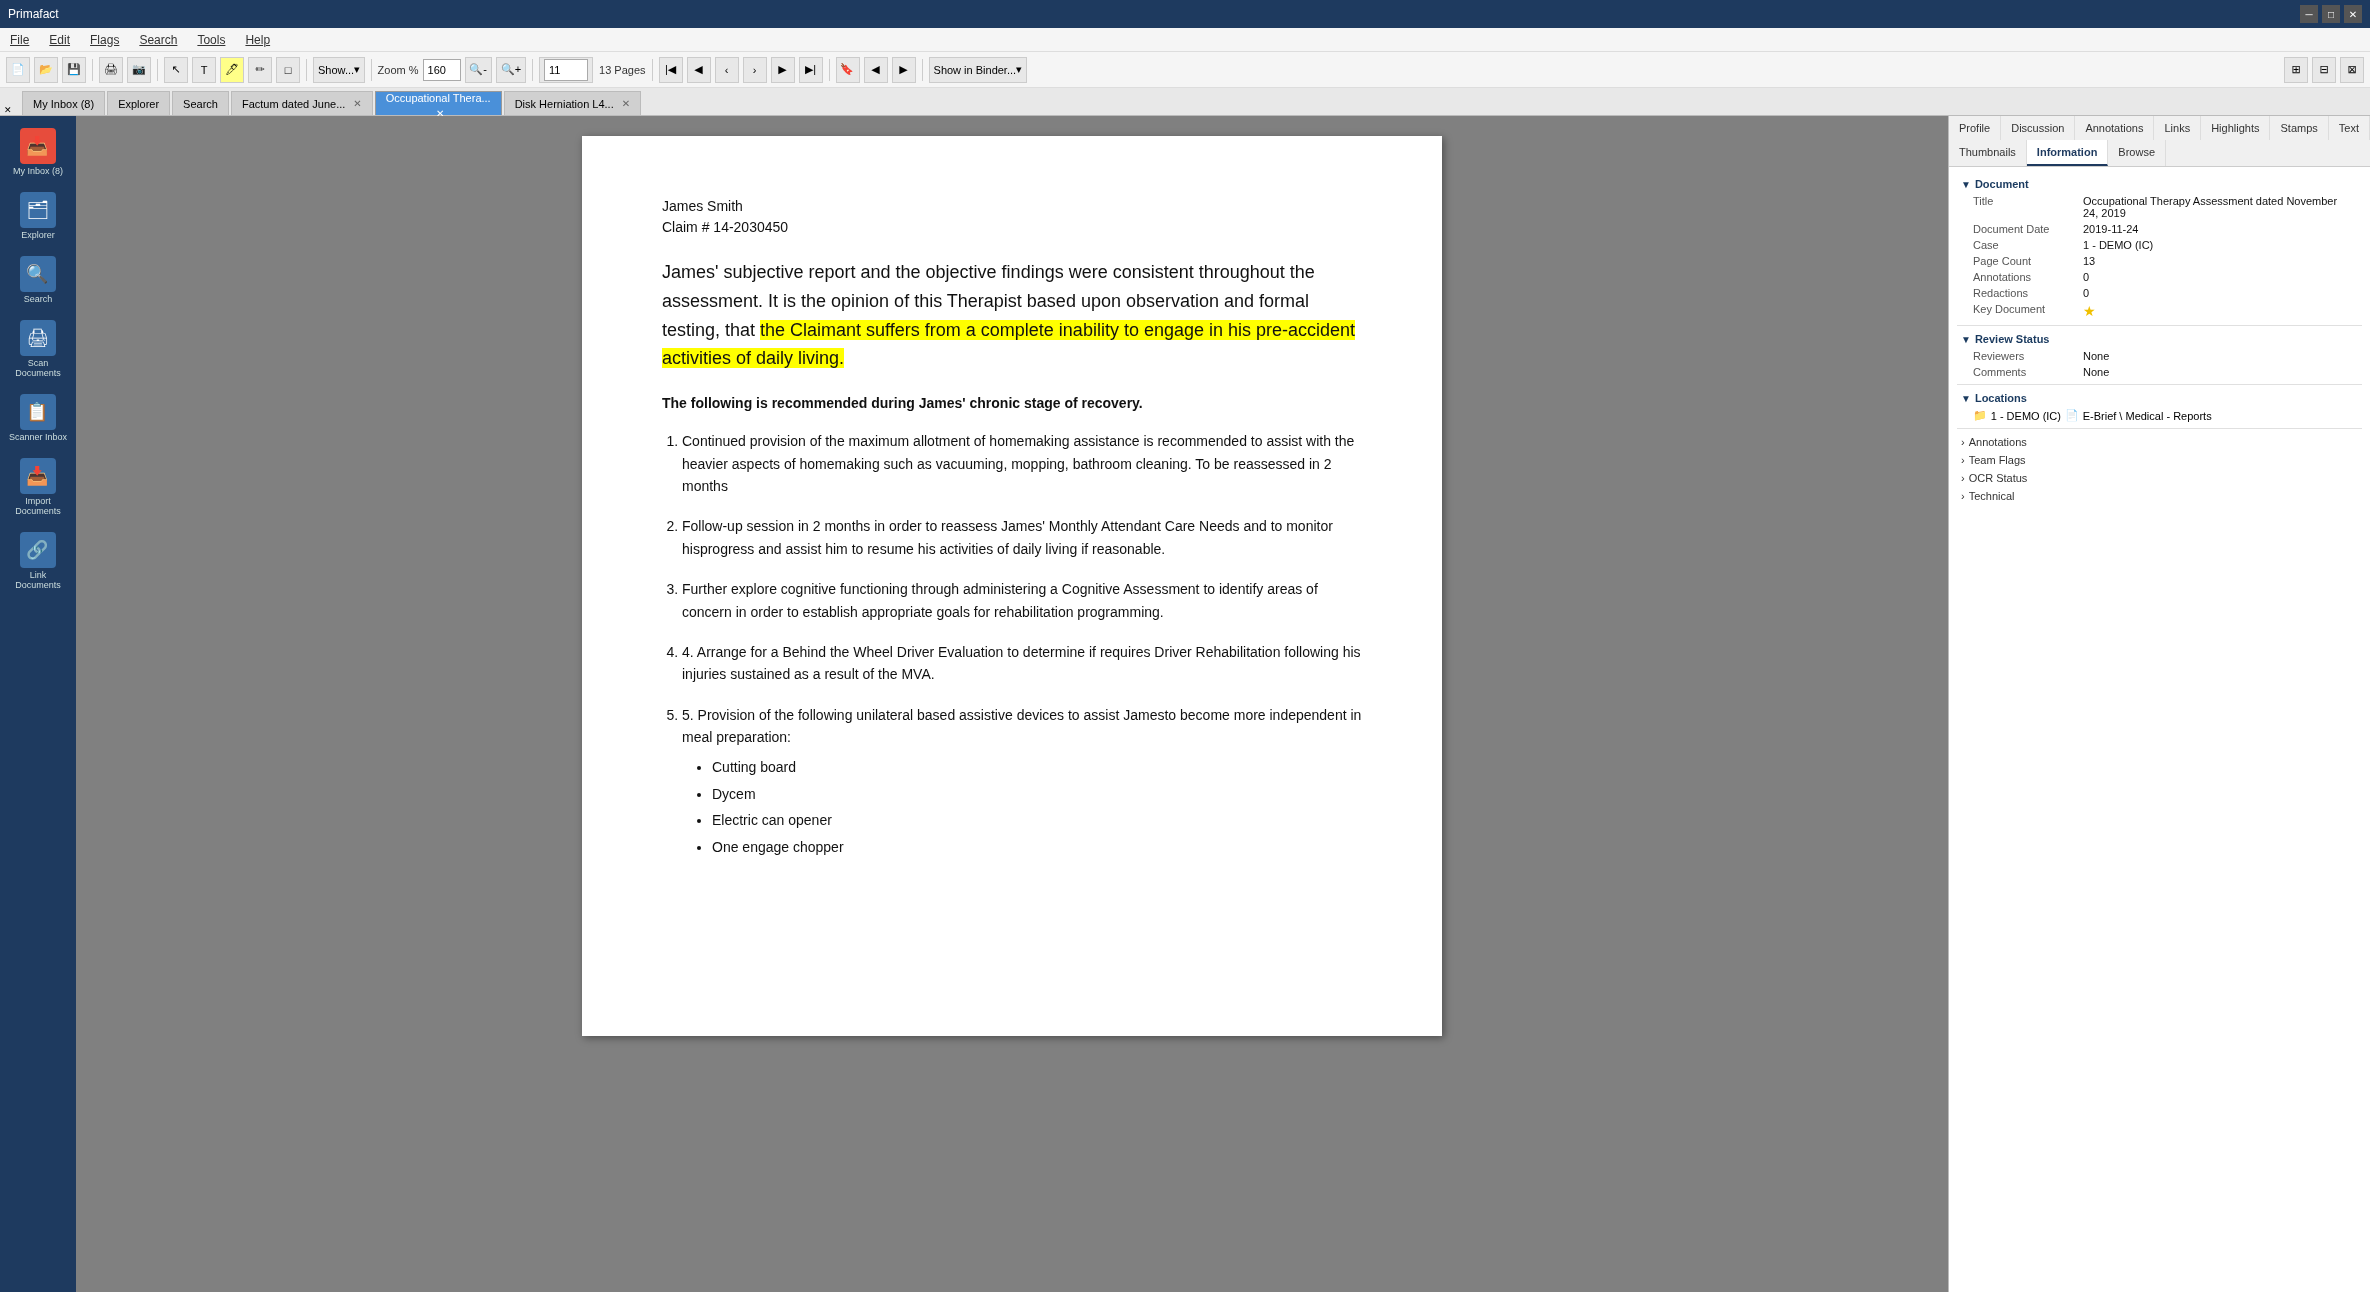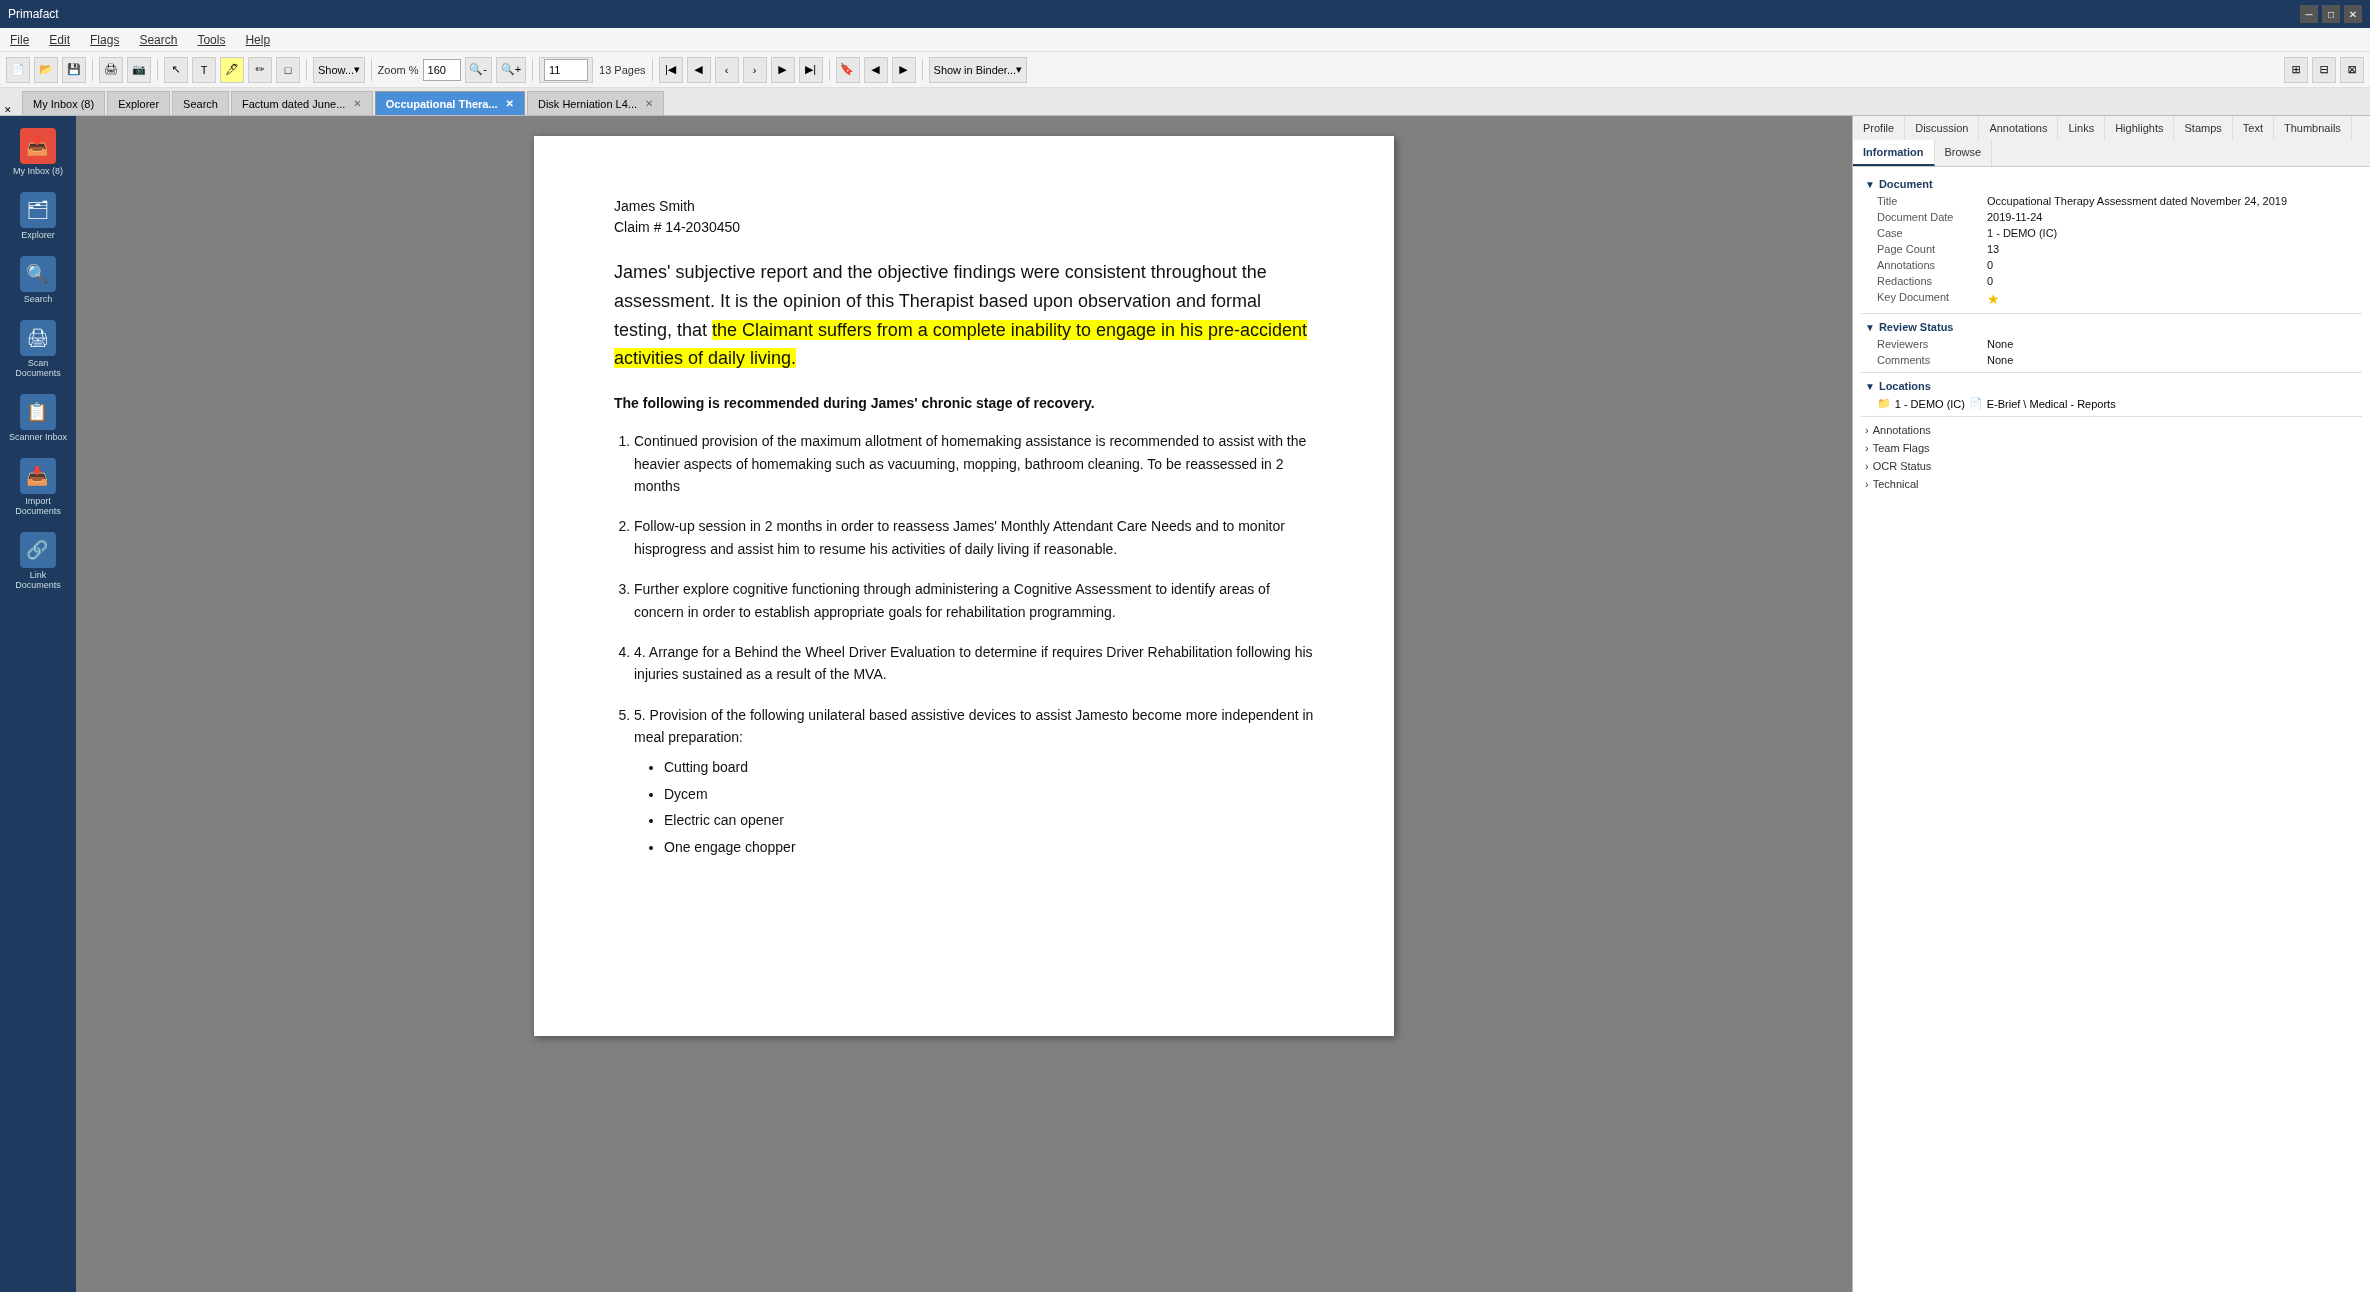--- a/index.html
+++ b/index.html
@@ -17,39 +17,39 @@
     
     .toolbar { background: #f5f5f5; height: 36px; display: flex; align-items: center; padding: 0 6px; border-bottom: 1px solid #ddd; gap: 4px; }
     .toolbar-btn { height: 26px; min-width: 24px; background: #e8e8e8; border: 1px solid #ccc; cursor: pointer; display: flex; align-items: center; justify-content: center; font-size: 11px; padding: 0 4px; }
     .toolbar-sep { width: 1px; height: 22px; background: #ccc; margin: 0 2px; }
     .toolbar-input { height: 22px; border: 1px solid #aaa; padding: 0 4px; font-size: 11px; width: 40px; }
     .toolbar-label { font-size: 11px; color: #333; }
 
     
     .tabs-row { background: #e8e8e8; height: 28px; display: flex; align-items: flex-end; padding: 0 4px; border-bottom: 1px solid #bbb; gap: 2px; }
     .tab { height: 24px; padding: 0 10px; background: #d0d0d0; border: 1px solid #bbb; border-bottom: none; cursor: pointer; font-size: 11px; display: flex; align-items: center; gap: 4px; }
-    .tab.active { background: white; border-color: #999; font-weight: bold; }
+    .tab.active { background: white; border-color: #999; font-weight: normal; flex-direction: column; }
     .tab-close { font-size: 10px; color: #666; cursor: pointer; margin-left: 4px; }
 
     
     .main-layout { display: flex; height: calc(1292px - 28px - 24px - 36px - 28px); }
 
     
     .left-sidebar { width: 76px; background: #1e3a5f; display: flex; flex-direction: column; align-items: center; padding: 6px 0; gap: 4px; }
     .sidebar-item { display: flex; flex-direction: column; align-items: center; color: white; cursor: pointer; padding: 6px 4px; width: 68px; border-radius: 4px; }
     .sidebar-item .icon-box { width: 36px; height: 36px; background: #3a6ea5; border-radius: 4px; display: flex; align-items: center; justify-content: center; font-size: 18px; color: white; margin-bottom: 2px; }
     .sidebar-item .icon-box.inbox { background: #e74c3c; }
     .sidebar-item-label { font-size: 9px; color: #cdd; text-align: center; }
 
     
     .doc-area { flex: 1; background: #808080; overflow: auto; position: relative; display: flex; flex-direction: column; }
     .doc-page { background: white; margin: 20px auto; width: 860px; min-height: 900px; padding: 60px 80px; box-shadow: 2px 2px 8px rgba(0,0,0,0.4); position: relative; font-size: 14px; line-height: 1.5; color: #111; }
 
     
-    .right-panel { width: 518px; background: white; border-left: 1px solid #bbb; display: flex; flex-direction: column; }
+    .right-panel { width: 422px; background: white; border-left: 1px solid #bbb; display: flex; flex-direction: column; }
     .right-tabs { display: flex; background: #f0f0f0; border-bottom: 1px solid #ccc; flex-wrap: wrap; }
     .right-tab { padding: 6px 10px; font-size: 11px; cursor: pointer; border-right: 1px solid #ddd; color: #333; }
     .right-tab.active { background: white; border-bottom: 2px solid #1e3a5f; font-weight: bold; color: #1e3a5f; }
     .right-content { flex: 1; overflow: auto; padding: 8px; font-size: 11px; }
 
     
     .info-section { margin-bottom: 4px; }
     .info-section-header { display: flex; align-items: center; cursor: pointer; padding: 3px 4px; font-size: 11px; font-weight: bold; color: #1a3a5f; }
     .info-section-header .arrow { margin-right: 4px; font-size: 10px; }
     .info-row { display: flex; padding: 2px 16px; font-size: 11px; }

